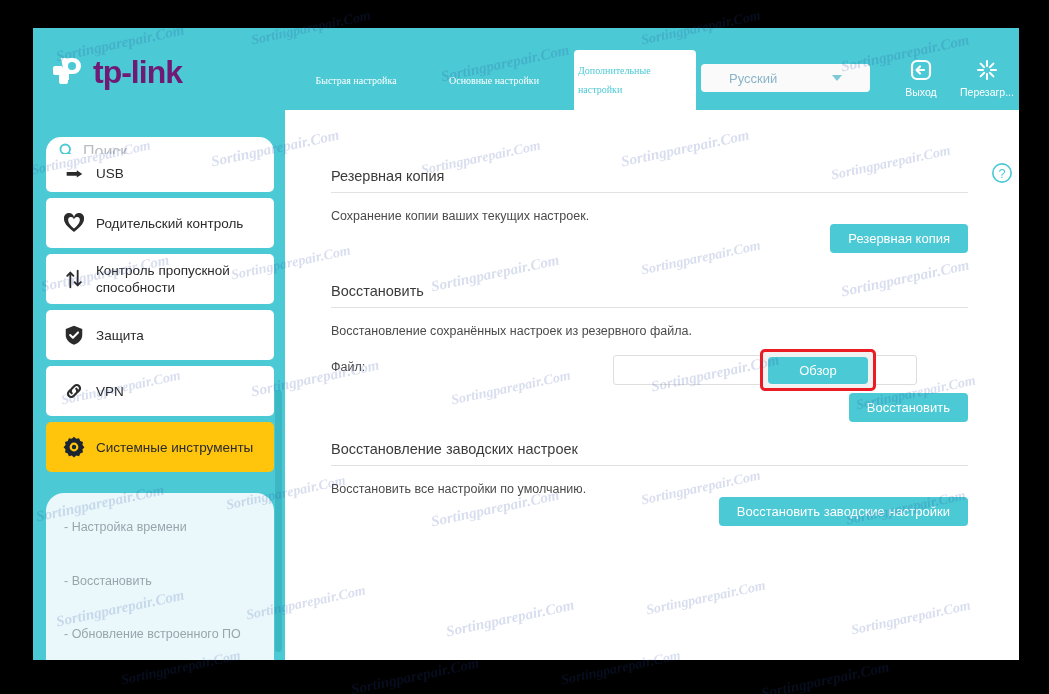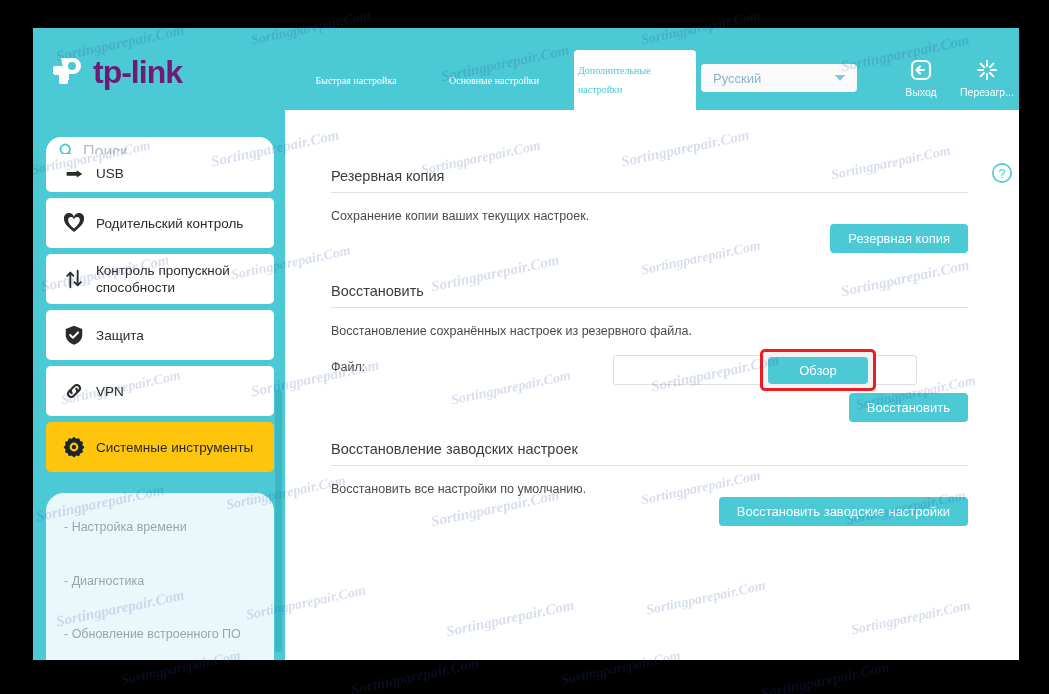--- a/index.html
+++ b/index.html
@@ -48,24 +48,24 @@
     font-family: Liberation Serif, serif;
   }
   .nav-tab.active {
     background: #ffffff; color: #4BC9D4;
     border-radius: 4px 4px 0 0;
     width: 122px; margin-right: 0;
   }
 
   #lang-select {
     position: absolute; left: 668px; top: 36px;
-    width: 156px; height: 28px;
+    width: 169px; height: 28px;
     background: #fafafa; border-radius: 4px;
     display: flex; align-items: center; justify-content: space-between;
-    padding: 0 12px; cursor: pointer;
+    padding: 0 28px; cursor: pointer;
   }
   #lang-select .lang-label { font-size: 13px; color: #8bb4c9; }
   #lang-select .chev {
     width: 0; height: 0;
     border-left: 5px solid transparent;
     border-right: 5px solid transparent;
     border-top: 6px solid #7fc8d8;
   }
 
   .hdr-action {
@@ -331,21 +331,21 @@
             <circle cx="12" cy="12" r="4.4" fill="#FFC40C"></circle>
             <circle cx="12" cy="12" r="2.2" fill="#1b2430"></circle>
           </svg>
         </span>
         <span class="mi-label">Системные инструменты</span>
       </div>
     </div>
 
     <div id="submenu">
       <div class="sub-item" style="padding-top:26px;">- Настройка времени</div>
-      <div class="sub-item" style="padding-top:38px;">- Диагностика</div>
+      <div class="sub-item" style="padding-top:38px;">- Восстановить</div>
       <div class="sub-item" style="padding-top:37px;">- Обновление встроенного ПО</div>
       <div class="sub-item current" style="padding-top:21px;">- Резервная копия и восстановление</div>
     </div>
 
     <div id="sb-scroll"></div>
   </div>
 
   <div id="content">
 
     <span id="help-icon">

